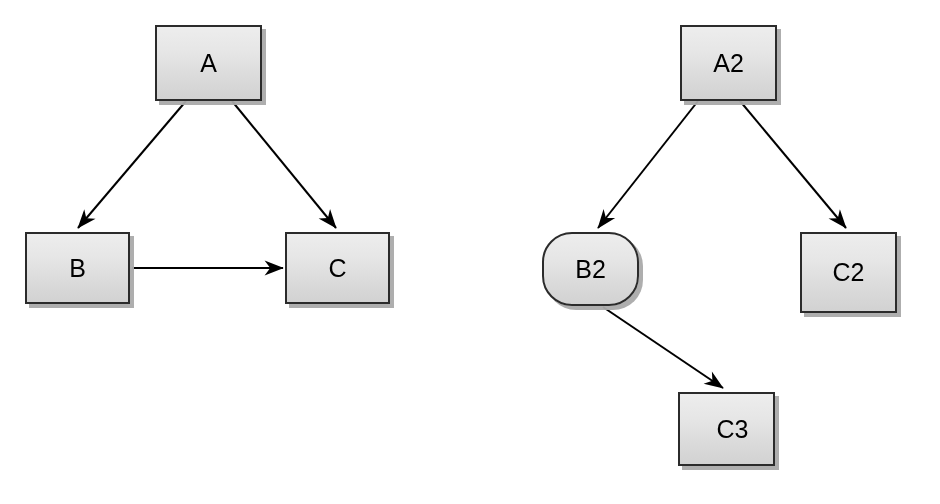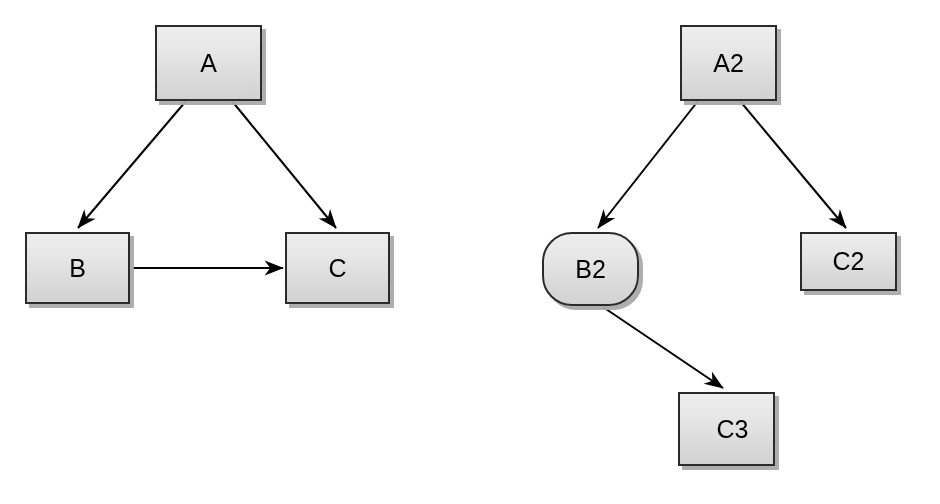--- a/index.html
+++ b/index.html
@@ -78,21 +78,21 @@
       </div>
       <div class="node" style="left: 285px; top: 232px; width: 105px; height: 72px;">
         <span class="node-label">C</span>
       </div>
       <div class="node" style="left: 670px; top: 25px; width: 97px; height: 76px; margin-left: 10px;">
         <span class="node-label">A2</span>
       </div>
       <div class="node" style="left: 542px; top: 232px; width: 97px; height: 74px; border-radius: 30px;">
         <span class="node-label">B2</span>
       </div>
-      <div class="node" style="left: 800px; top: 232px; width: 97px; height: 59px; align-items: center;">
+      <div class="node" style="left: 800px; top: 232px; width: 97px; height: 81px; align-items: center;">
         <span class="node-label">C2</span>
       </div>
       <div class="node" style="left: 678px; top: 392px; width: 97px; height: 74px; padding-left: 12px;">
         <span class="node-label">C3</span>
       </div>
     </div>
 
 </div>
 
 </body></html>

